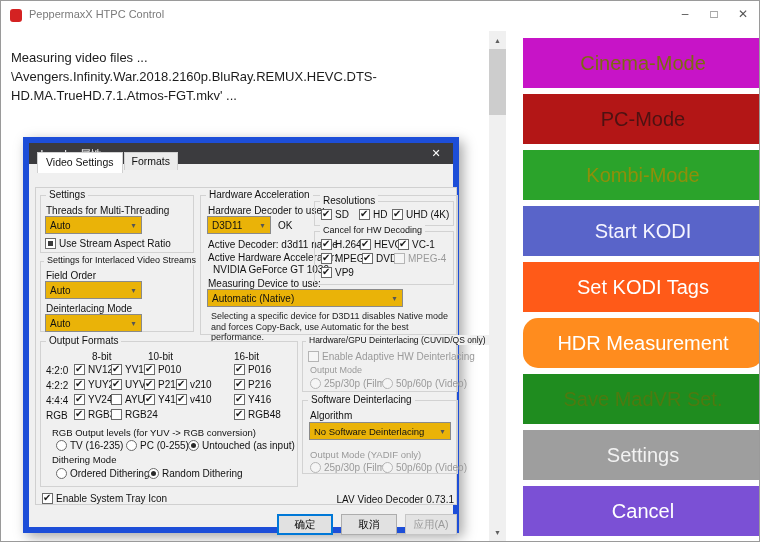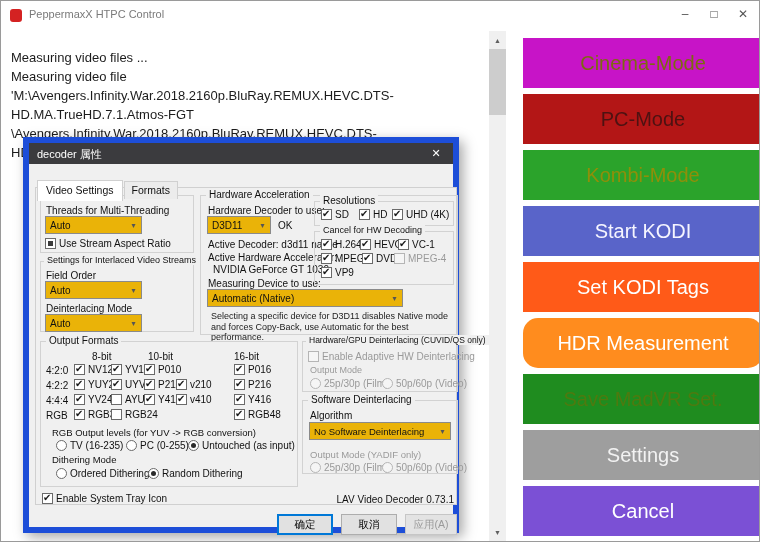--- a/index.html
+++ b/index.html
@@ -27,21 +27,21 @@
   
   .side-btn{position:absolute;left:522px;width:240px;height:50px;border:none;padding:0;display:block;
             font-family:"Liberation Sans",sans-serif;font-size:20px;text-align:center;cursor:pointer}
 
   
   .dialog{position:absolute;left:22px;top:136px;width:436px;height:396px;background:#f0f0f0;
           border:6px solid #1d4ed8;box-shadow:4px 4px 12px rgba(0,0,0,.35);font-size:10px;color:#111}
   .dlg-titlebar{position:absolute;left:0;top:0;right:0;height:21px;background:#3b3b3e;color:#fff}
   .dlg-title{position:absolute;left:8px;top:4px;font-size:11px;white-space:nowrap}
   .dlg-close{position:absolute;right:0;top:0;width:34px;height:21px;display:flex;align-items:center;justify-content:center;font-size:11px;color:#fff}
-  .tab-strip{position:absolute;left:8px;top:37px;display:flex;align-items:center;z-index:5}
+  .tab-strip{position:absolute;left:8px;top:9px;display:flex;align-items:flex-start;z-index:5}
   .tab{border:1px solid #d0d0d0;border-bottom:none;background:#ececec;padding:2px 7px 3px;font-size:10.5px;margin-right:1px;white-space:nowrap}
   .tab:not(.sel){margin-bottom:2px}
   .tab.sel{background:#fff;padding:3px 8px 5px;position:relative}
   .tab-page{position:absolute;left:6px;top:44px;width:422px;height:318px;border:1px solid #d0d0d0;background:#f0f0f0}
 
   .grp{position:absolute;border:1px solid #d2d2d2}
   .cap{position:absolute;background:#f0f0f0;padding:0 3px;white-space:nowrap;z-index:2;font-size:10px}
   .lbl{position:absolute;white-space:nowrap;font-size:10px}
   .hdr{position:absolute;white-space:nowrap;font-size:10px}
   .note{position:absolute;font-size:9px;line-height:10.5px;color:#222}
@@ -77,21 +77,20 @@
     <span class="title-text">PeppermaxX HTPC Control</span>
     <span class="win-controls">
       <span class="wc">–</span>
       <span class="wc">□</span>
       <span class="wc">✕</span>
     </span>
   </div>
 
   <div class="log">
     <div>Measuring video files ...</div>
-    <div>Measuring video file 'M:\Avengers.Infinity.War.2018.2160p.BluRay.REMUX.HEVC.DTS-HD.MA.TrueHD.7.1.Atmos-FGT</div>
     <div>\Avengers.Infinity.War.2018.2160p.BluRay.REMUX.HEVC.DTS-HD.MA.TrueHD.7.1.Atmos-FGT.mkv' ...</div>
   </div>
 
   <div class="scrollbar">
     <span class="sb-btn sb-up">▲</span>
     <span class="sb-thumb"></span>
     <span class="sb-btn sb-down">▼</span>
   </div>
 
   <button class="side-btn" style="top: 37px; background: rgb(199, 20, 199); color: rgb(125, 106, 16);">Cinema-Mode</button>

